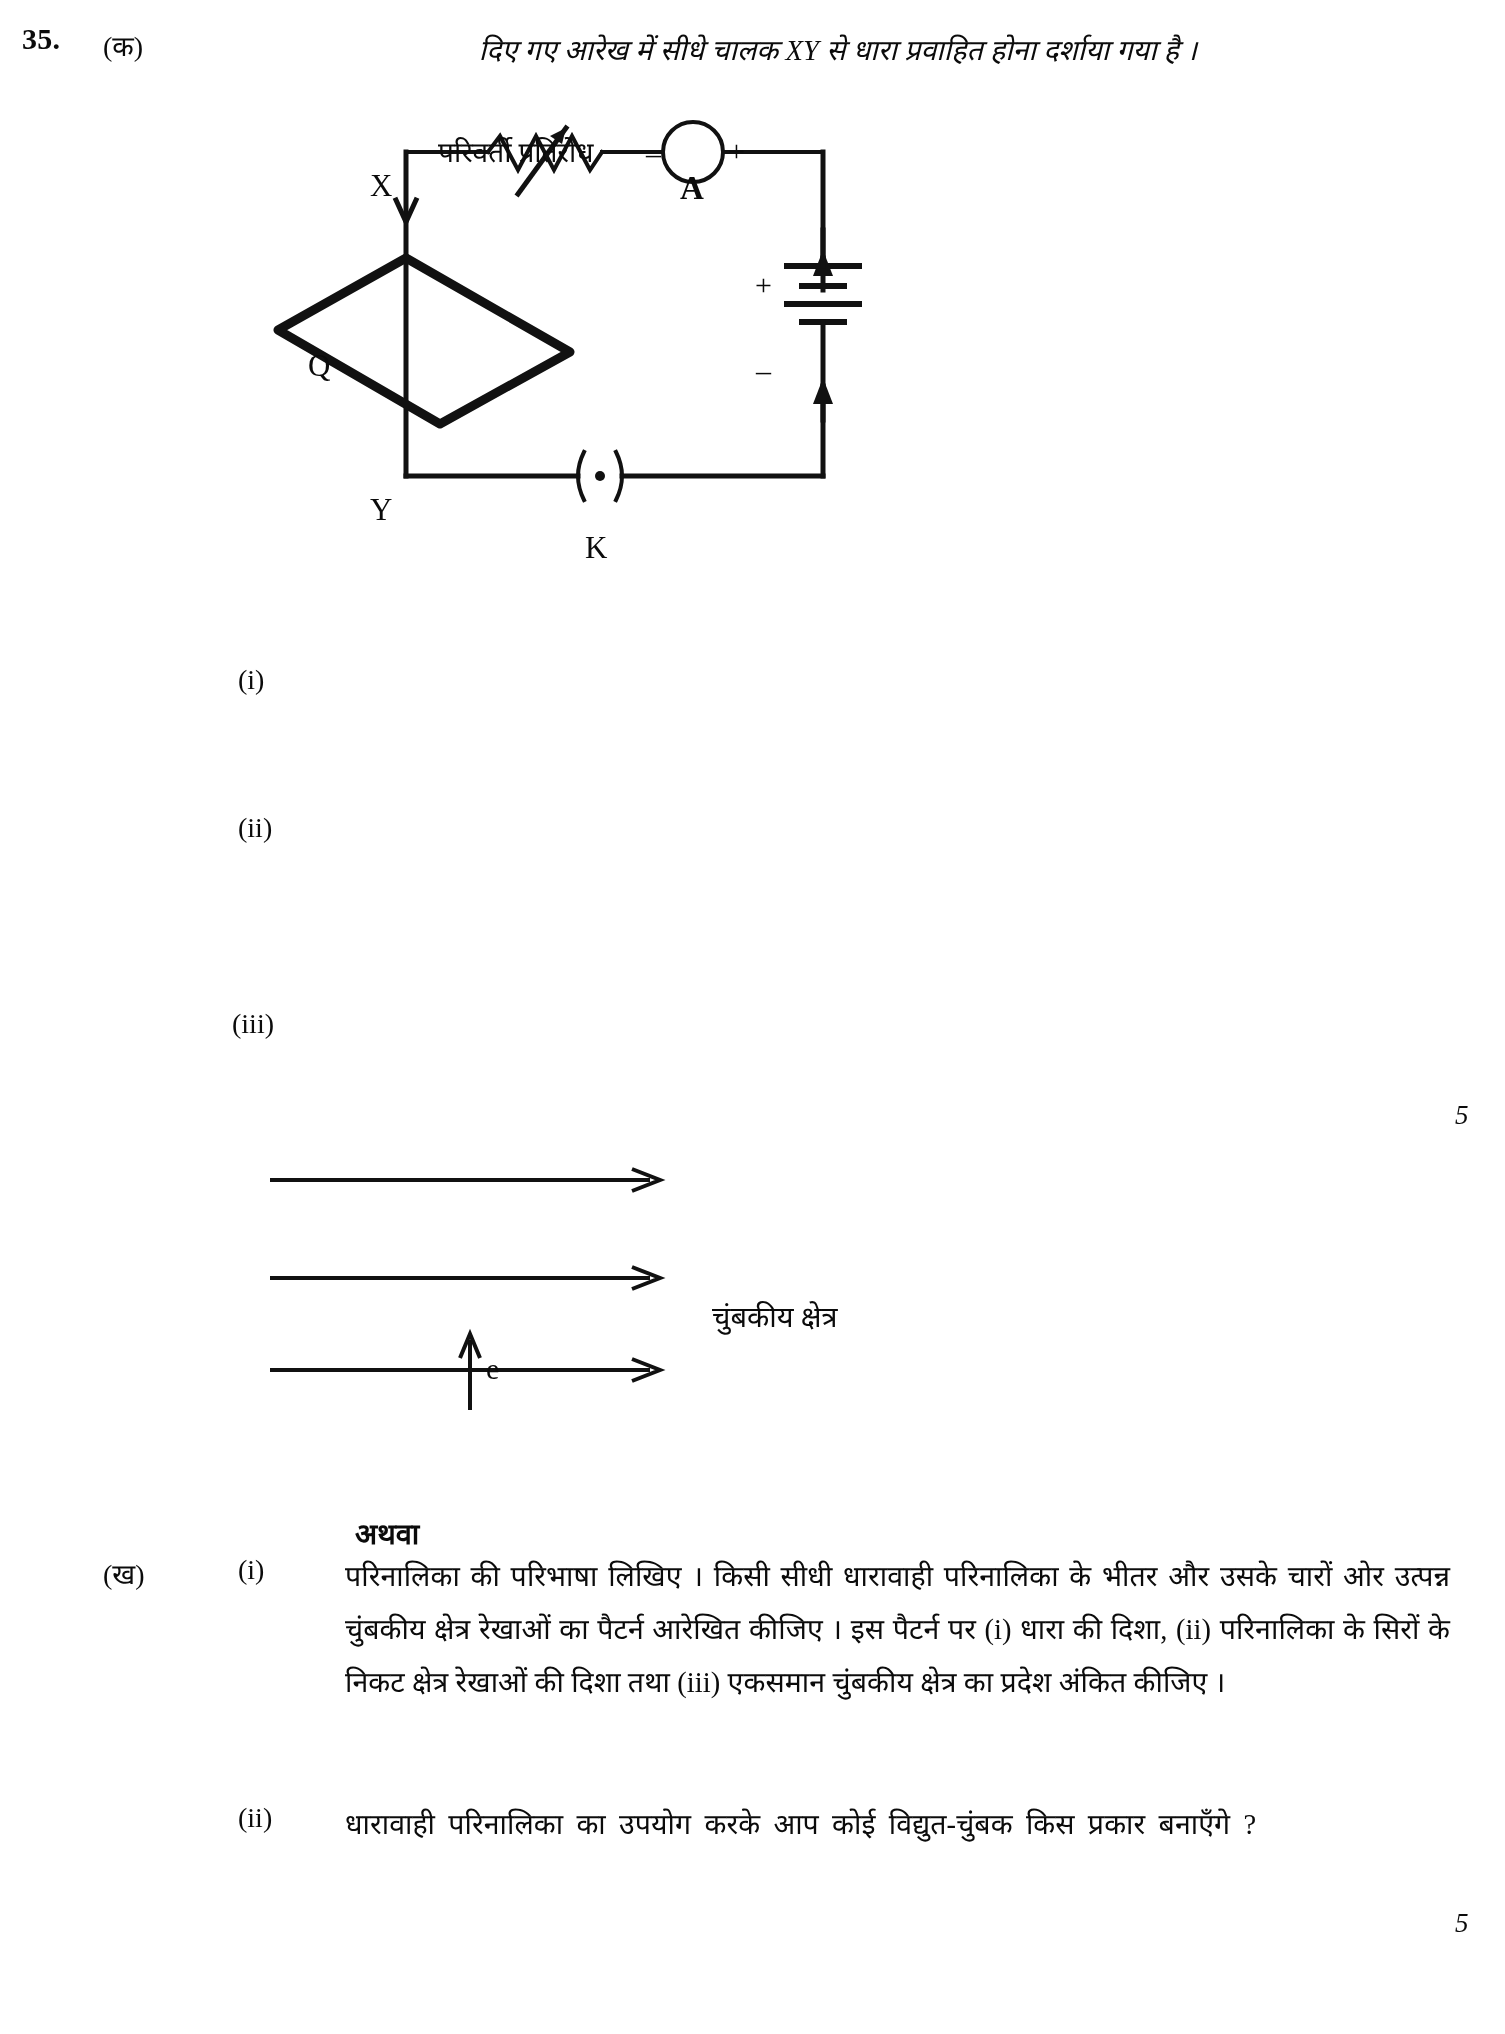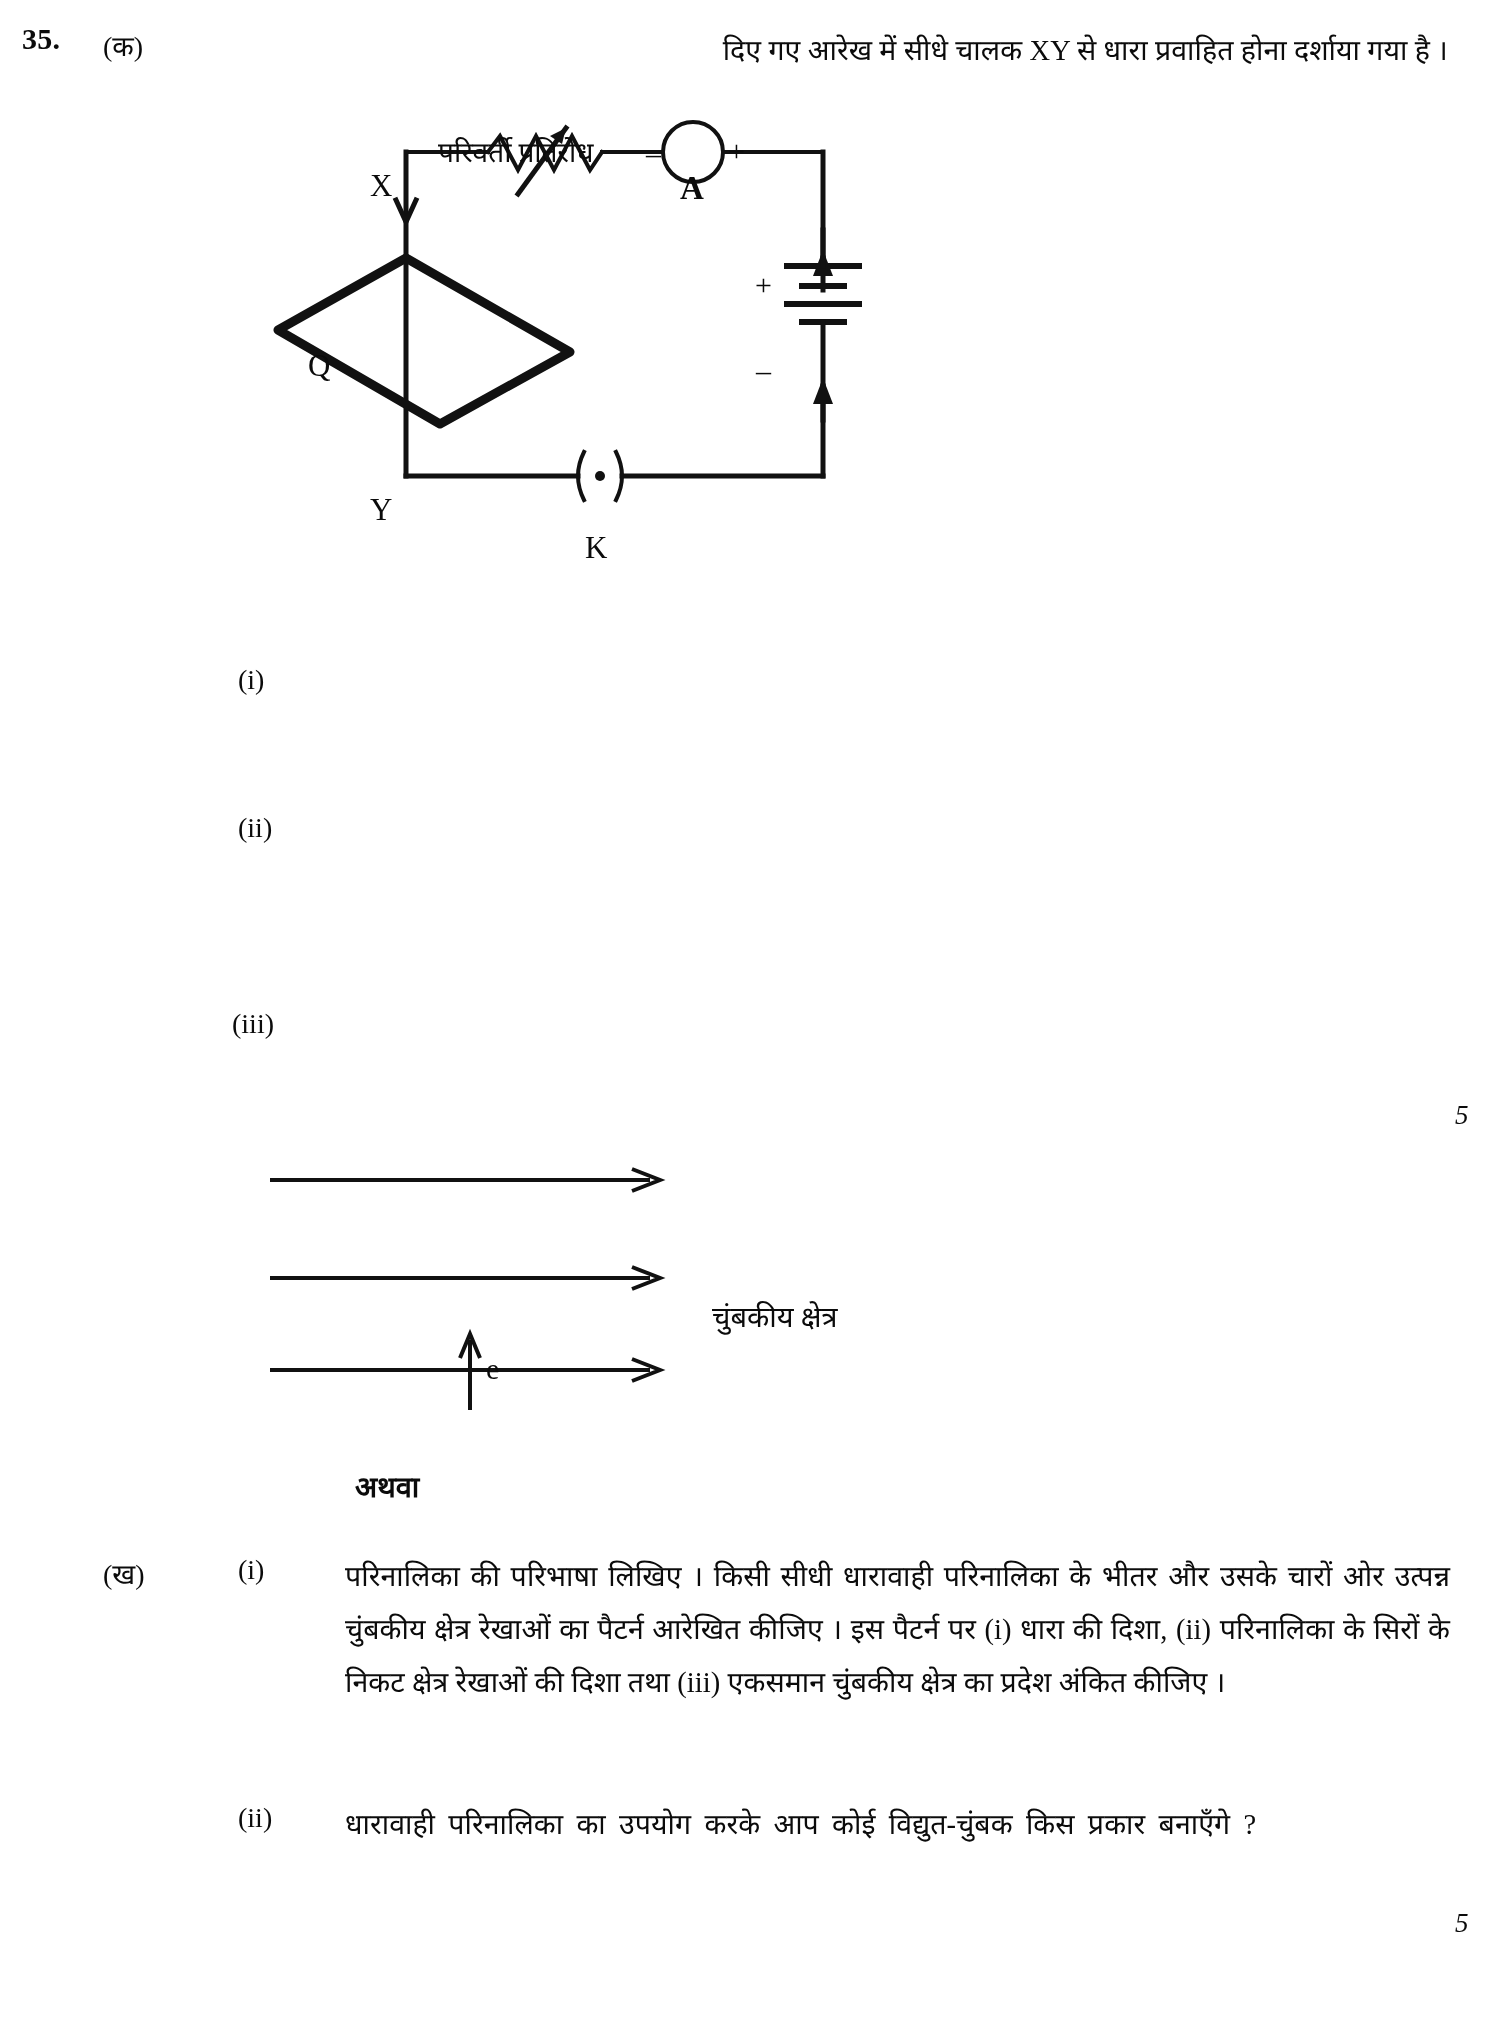--- a/index.html
+++ b/index.html
@@ -35,30 +35,31 @@
     font-size: 28px;
   }
   .para {
     position: absolute;
     font-size: 28.5px;
     line-height: 53px;
     text-align: justify;
     text-justify: inter-word;
     letter-spacing: .1px;
   }
-  .para.nojust { text-align: right; }
+  .para.nojust { text-align: center; font-style: italic; }
   .marks {
     position: absolute;
     font-size: 27px;
     font-style: italic;
   }
   .center-word {
     position: absolute;
     font-size: 29px;
     font-weight: bold;
+    margin-top: 47px;
   }
 
   
   #circuit-diagram {
     position: absolute;
     left: 250px;
     top: 90px;
     width: 830px;
     height: 420px;
   }

